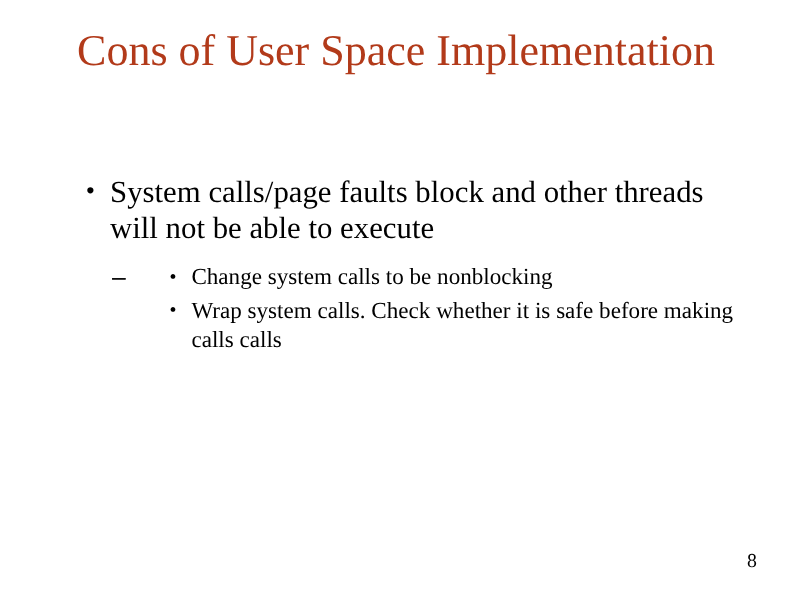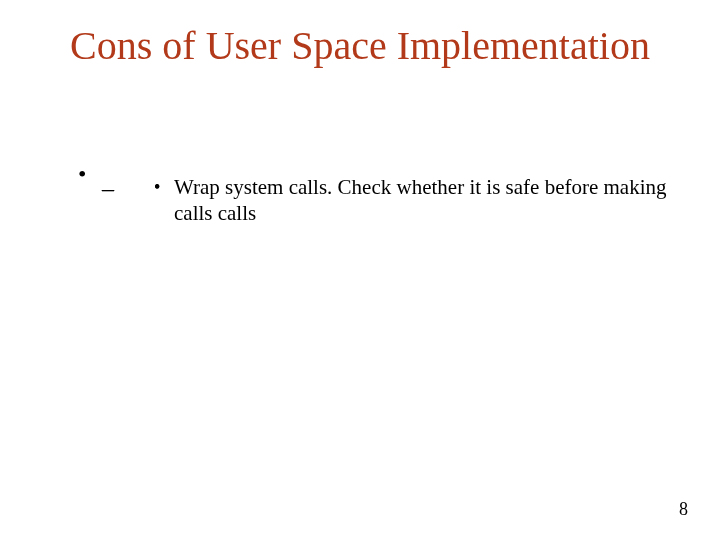--- a/index.html
+++ b/index.html
@@ -93,36 +93,38 @@
 <body>
 
 <div class="slide">
 
   <div class="title">Cons of User Space Implementation</div>
 
   <div class="body">
 
     <div class="lvl1">
       <span class="bullet">•</span>
+      <span>System calls/page faults block and other threads will not be able to execute</span>
     </div>
 
     <div class="lvl2-wrap">
 
       <div class="lvl2">
         <span class="dash">–</span>
       </div>
 
       <div class="lvl2">
         <span class="dash">–</span>
       </div>
 
       <div class="lvl3-wrap">
 
         <div class="lvl3">
           <span class="bullet">•</span>
+          <span>Change system calls to be nonblocking</span>
         </div>
 
         <div class="lvl3">
           <span class="bullet">•</span>
           <span>Wrap system calls. Check whether it is safe before making calls calls</span>
         </div>
 
       </div>
 
     </div>

